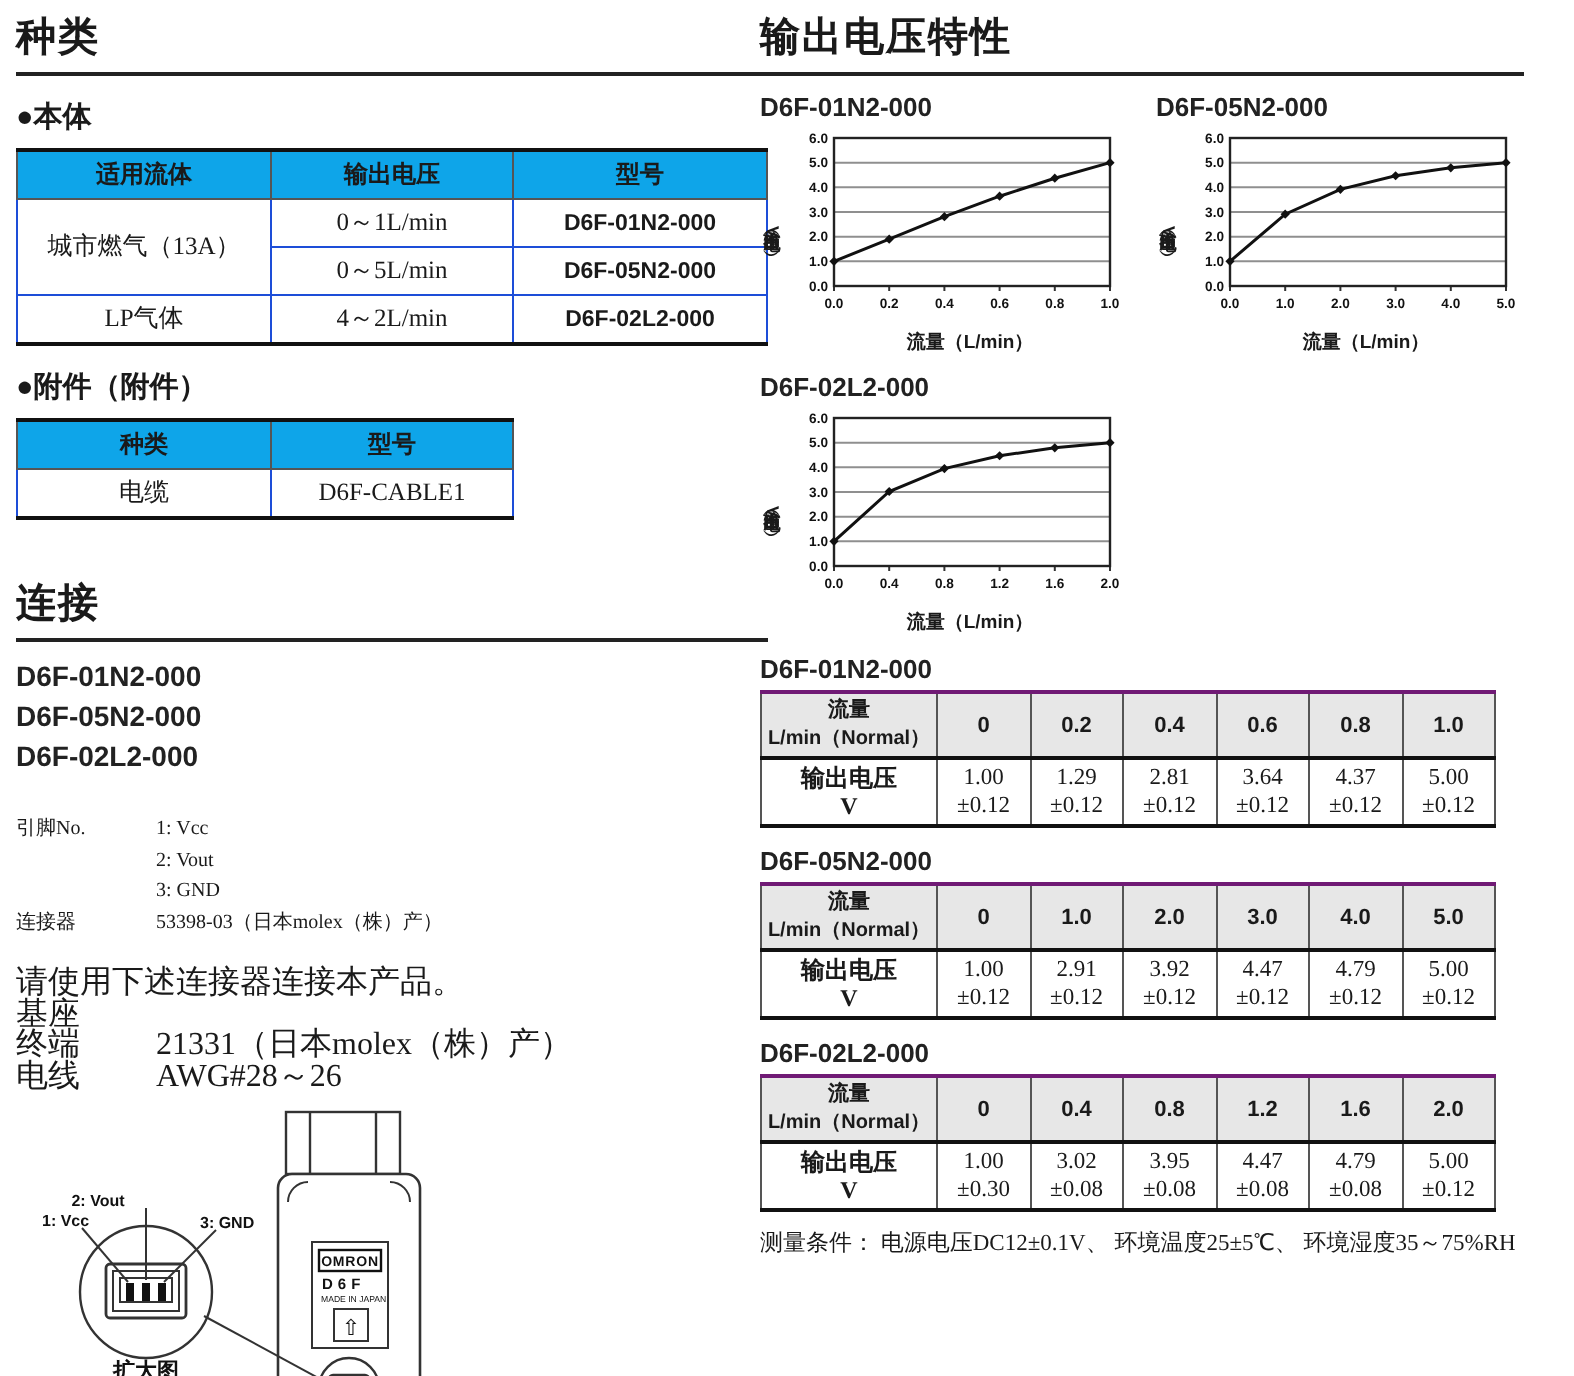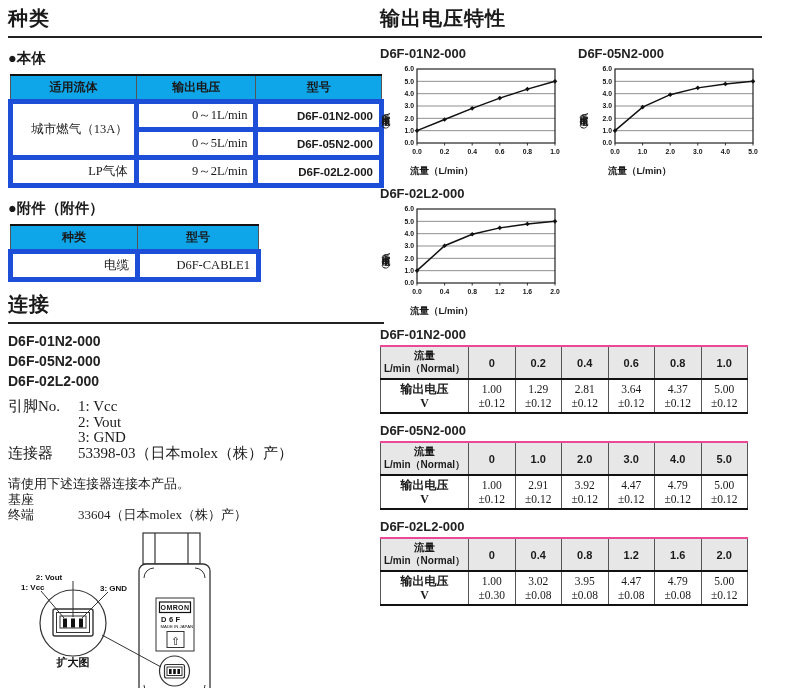--- a/index.html
+++ b/index.html
@@ -6,54 +6,54 @@
   body{width:787px;height:688px;background:#fff;color:#1a1a1a;position:relative;overflow:hidden;
        font-family:"Liberation Serif",serif;}
   .col-left{position:absolute;left:8px;top:4px;width:376px}
   .col-right{position:absolute;left:380px;top:4px;width:382px}
 
   .sec-title{font:bold 20px "Liberation Sans",sans-serif;margin:0;padding:1px 0 4px;border-bottom:2px solid #222;letter-spacing:1px}
   .subhead{font:bold 14.5px "Liberation Sans",sans-serif;margin:11px 0 6px}
 
   table.spec{border-collapse:collapse;border-top:2px solid #111;border-bottom:2px solid #111}
   table.spec th{background:#0ea5e9;font:bold 12px "Liberation Sans",sans-serif;padding:3px 4px;border:1px solid #555}
-  table.spec td{font:12.5px "Liberation Serif",serif;text-align:right;padding:3px 6px;border:5px solid #1d4ed8}
+  table.spec td{font:12.5px "Liberation Serif",serif;text-align:center;padding:3px 6px;border:1px solid #1d4ed8}
   table.spec td.model{font:bold 11.5px "Liberation Sans",sans-serif}
   .w-fluid{width:118px}.w-range{width:112px}.w-model{width:118px}
   .w-kind{width:118px}.w-kmodel{width:112px}
 
   .models{margin:7px 0 0}
   .model-line{font:bold 14px "Liberation Sans",sans-serif;line-height:20px;color:#222}
 
-  .kv-block{margin-top:8px;font-size:15px;line-height:15.5px}
+  .kv-block{margin-top:19px;font-size:10px;line-height:15.5px}
   .kv{display:flex}
   .kv .k{width:70px;flex:none}
   .kv .v{flex:1}
-  .para{margin-top:15px;font-size:13px;line-height:15.5px}
+  .para{margin-top:15px;font-size:16px;line-height:15.5px}
 
   .drawing-wrap{margin-top:8px}
   svg text.dlabel{font:bold 8px "Liberation Sans",sans-serif;fill:#111}
   svg text.dcap{font:bold 11px "Liberation Serif",serif;fill:#111}
   svg text.brand{font:bold 7px "Liberation Sans",sans-serif;fill:#111;letter-spacing:.4px}
   svg text.dmodel{font:bold 7.5px "Liberation Sans",sans-serif;fill:#111;letter-spacing:2.5px}
   svg text.origin{font:4.3px "Liberation Sans",sans-serif;fill:#111}
   svg text.arrowg{font:11px "DejaVu Sans",sans-serif;fill:#111}
 
   .charts-row{display:flex;gap:14px}
   .chart-block{width:184px}
   .chart-title{font:bold 13px "Liberation Sans",sans-serif;margin:8px 0 3px;color:#222}
   .chart-body{display:flex;align-items:center}
   .ylabel{writing-mode:vertical-rl;text-orientation:mixed;font:bold 8.5px "Liberation Sans",sans-serif;
           height:86px;display:flex;align-items:center;justify-content:center;width:13px;letter-spacing:1px}
-  .xlabel{font:bold 9.5px "Liberation Sans",sans-serif;text-align:left;margin:1px 0 0 30px;width:150px}
+  .xlabel{font:bold 9.5px "Liberation Sans",sans-serif;text-align:center;margin:1px 0 0 30px;width:150px}
   svg.chart text.tick{font:bold 6.8px "Liberation Sans",sans-serif;fill:#111}
 
   .vt-block{margin-top:9px}
   .vt-title{font:bold 13px "Liberation Sans",sans-serif;margin:6px 0 3px;color:#222}
-  table.vtable{border-collapse:collapse;table-layout:fixed;width:368px;border-top:2px solid #ec4899;border-bottom:2px solid #111}
+  table.vtable{border-collapse:collapse;table-layout:fixed;width:368px;border-top:2px solid #701a75;border-bottom:2px solid #111}
   table.vtable col.c0{width:88px}
   table.vtable th,table.vtable td{border-left:1px solid #555;border-right:1px solid #555;text-align:center;padding:2px 0}
   table.vtable tr.hdr th{background:#e7e7e7;border-bottom:2px solid #111;font:bold 10.5px "Liberation Sans",sans-serif;line-height:13px}
   table.vtable tr.hdr th .sub{font:bold 10px "Liberation Sans",sans-serif}
   table.vtable tr.hdr th.num{font:bold 11px "Liberation Sans",sans-serif}
   table.vtable tr.val th{font:bold 12px "Liberation Serif",serif;line-height:14px}
   table.vtable tr.val td{font:11.5px "Liberation Serif",serif;line-height:14px}
   .note{font:11.5px "Liberation Serif",serif;margin-top:8px}
 </style>
 </head>
@@ -76,42 +76,42 @@
       <td rowspan="2">城市燃气（13A）</td>
       <td>0～1L/min</td>
       <td class="model">D6F-01N2-000</td>
     </tr>
     <tr>
       <td>0～5L/min</td>
       <td class="model">D6F-05N2-000</td>
     </tr>
     <tr>
       <td>LP气体</td>
-      <td>9～2L/min</td>
+      <td>4～2L/min</td>
       <td class="model">D6F-02L2-000</td>
     </tr>
   </tbody>
     </table>
 
   <div class="subhead">●附件（附件）</div>
 
   <table class="spec">
     <tbody>
         <tr>
       <th class="w-kind">种类</th>
       <th class="w-kmodel">型号</th>
     </tr>
     <tr>
       <td>电缆</td>
       <td>D6F-CABLE1</td>
     </tr>
   </tbody>
     </table>
 
-  <h1 class="sec-title" style="margin-top:8px">连接</h1>
+  <h1 class="sec-title" style="margin-top:27px">连接</h1>
 
   <div class="models">
     <div class="model-line">D6F-01N2-000</div>
     <div class="model-line">D6F-05N2-000</div>
     <div class="model-line">D6F-02L2-000</div>
   </div>
 
   <div class="kv-block">
     <div class="kv">
       <span class="k">引脚No.</span>
@@ -131,21 +131,25 @@
     </div>
   </div>
 
   <div class="para">
     <div>请使用下述连接器连接本产品。</div>
     <div class="kv">
       <span class="k">基座</span>
     </div>
     <div class="kv">
       <span class="k">终端</span>
-      <span class="v">33604（日本molex（株）产）</span>
+      <span class="v">21331（日本molex（株）产）</span>
+    </div>
+    <div class="kv">
+      <span class="k">电线</span>
+      <span class="v">AWG#28～26</span>
     </div>
   </div>
 
   <div class="drawing-wrap">
     <svg width="265" height="198" viewBox="0 0 265 198">
 
       <g stroke="#333" fill="none" stroke-width="1.2">
         <rect x="135" y="2" width="57" height="31"></rect>
         <line x1="147" y1="2" x2="147" y2="33"></line>
           <line x1="180" y1="2" x2="180" y2="33"></line>
@@ -512,13 +516,14 @@
             </td>
         <td>
               <div>5.00</div>
               <div>±0.12</div>
             </td>
       </tr>
     </tbody>
       </table>
   </div>
 
+  <div class="note">测量条件： 电源电压DC12±0.1V、 环境温度25±5℃、 环境湿度35～75%RH</div>
 </div>
 
 </body></html>

